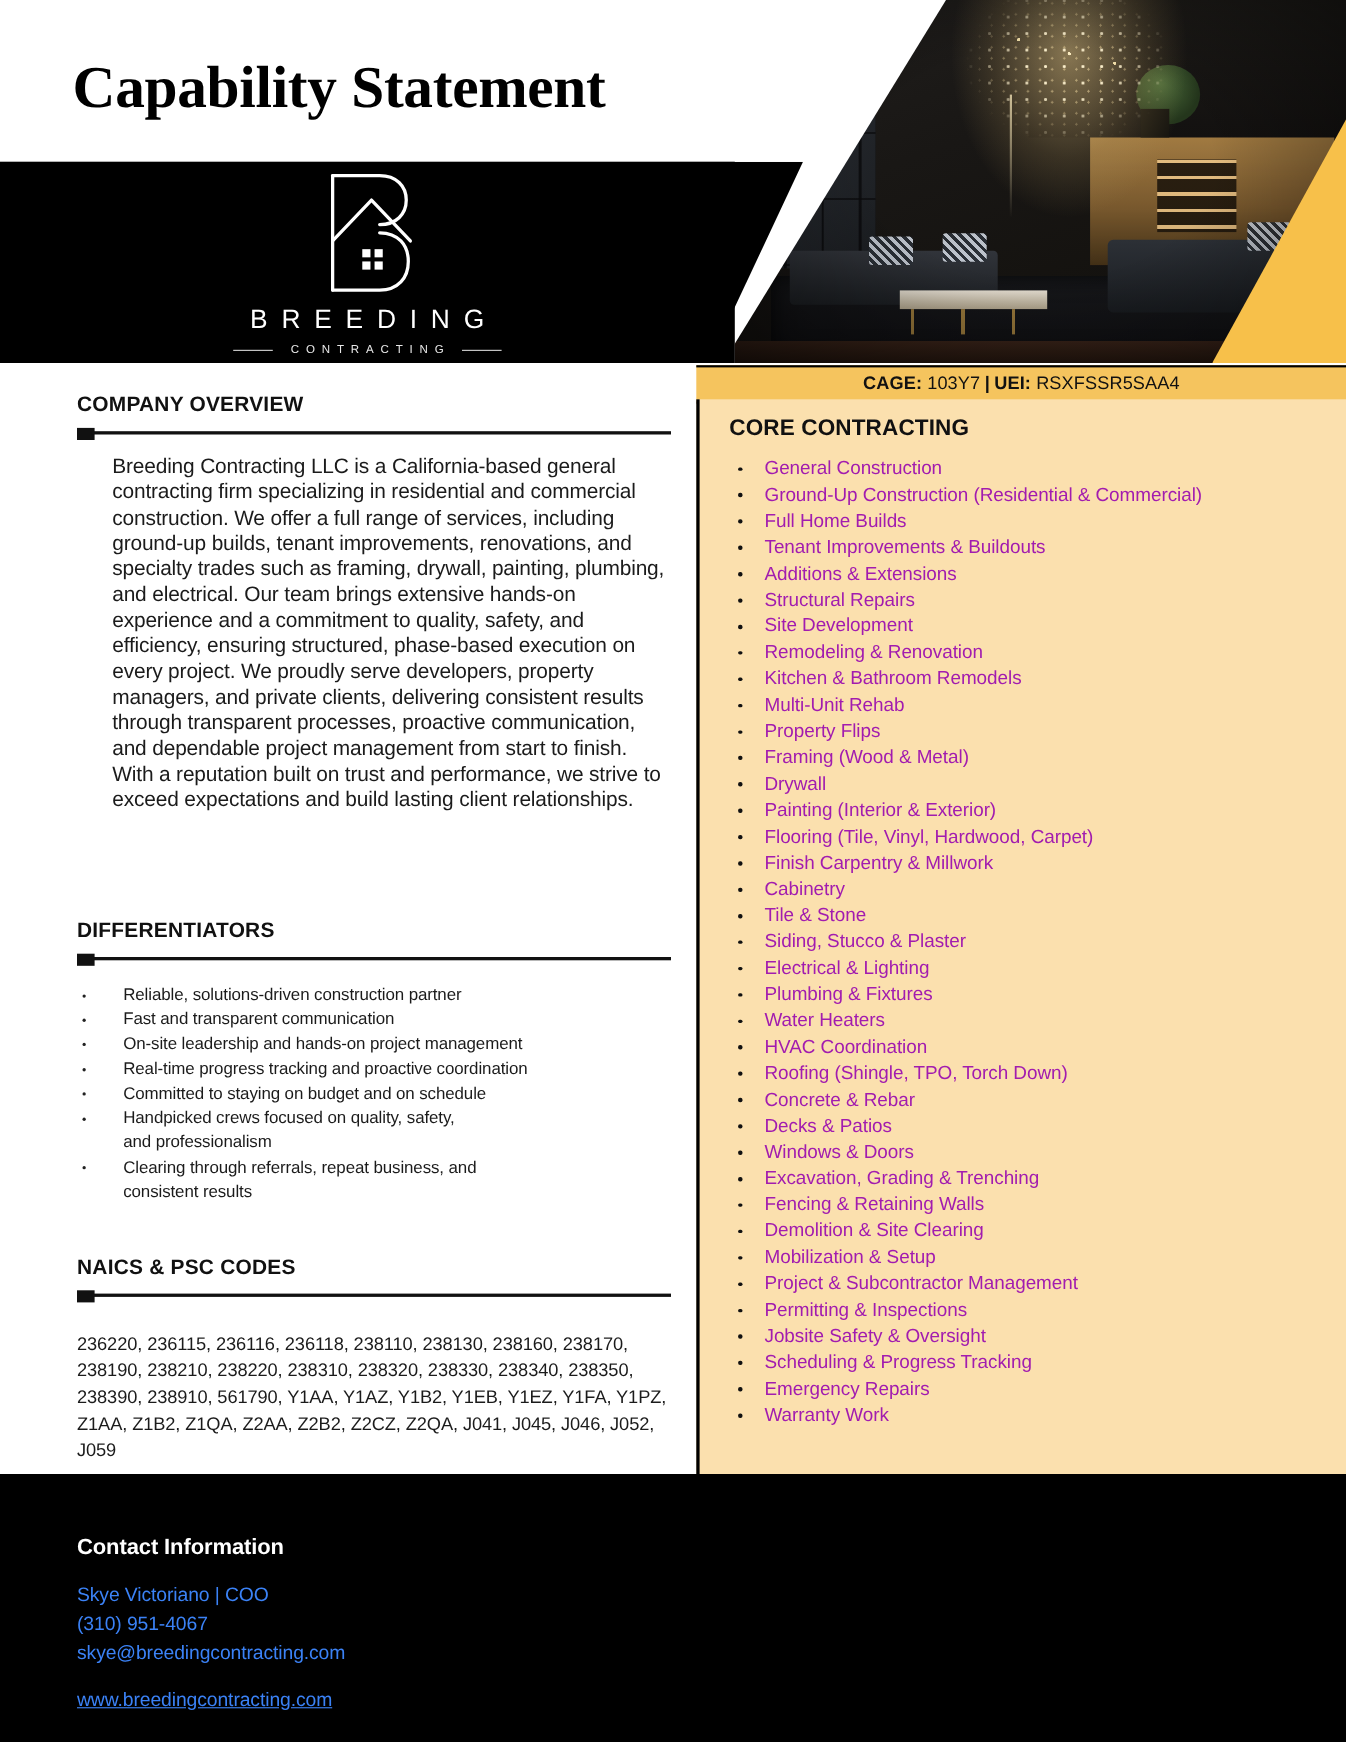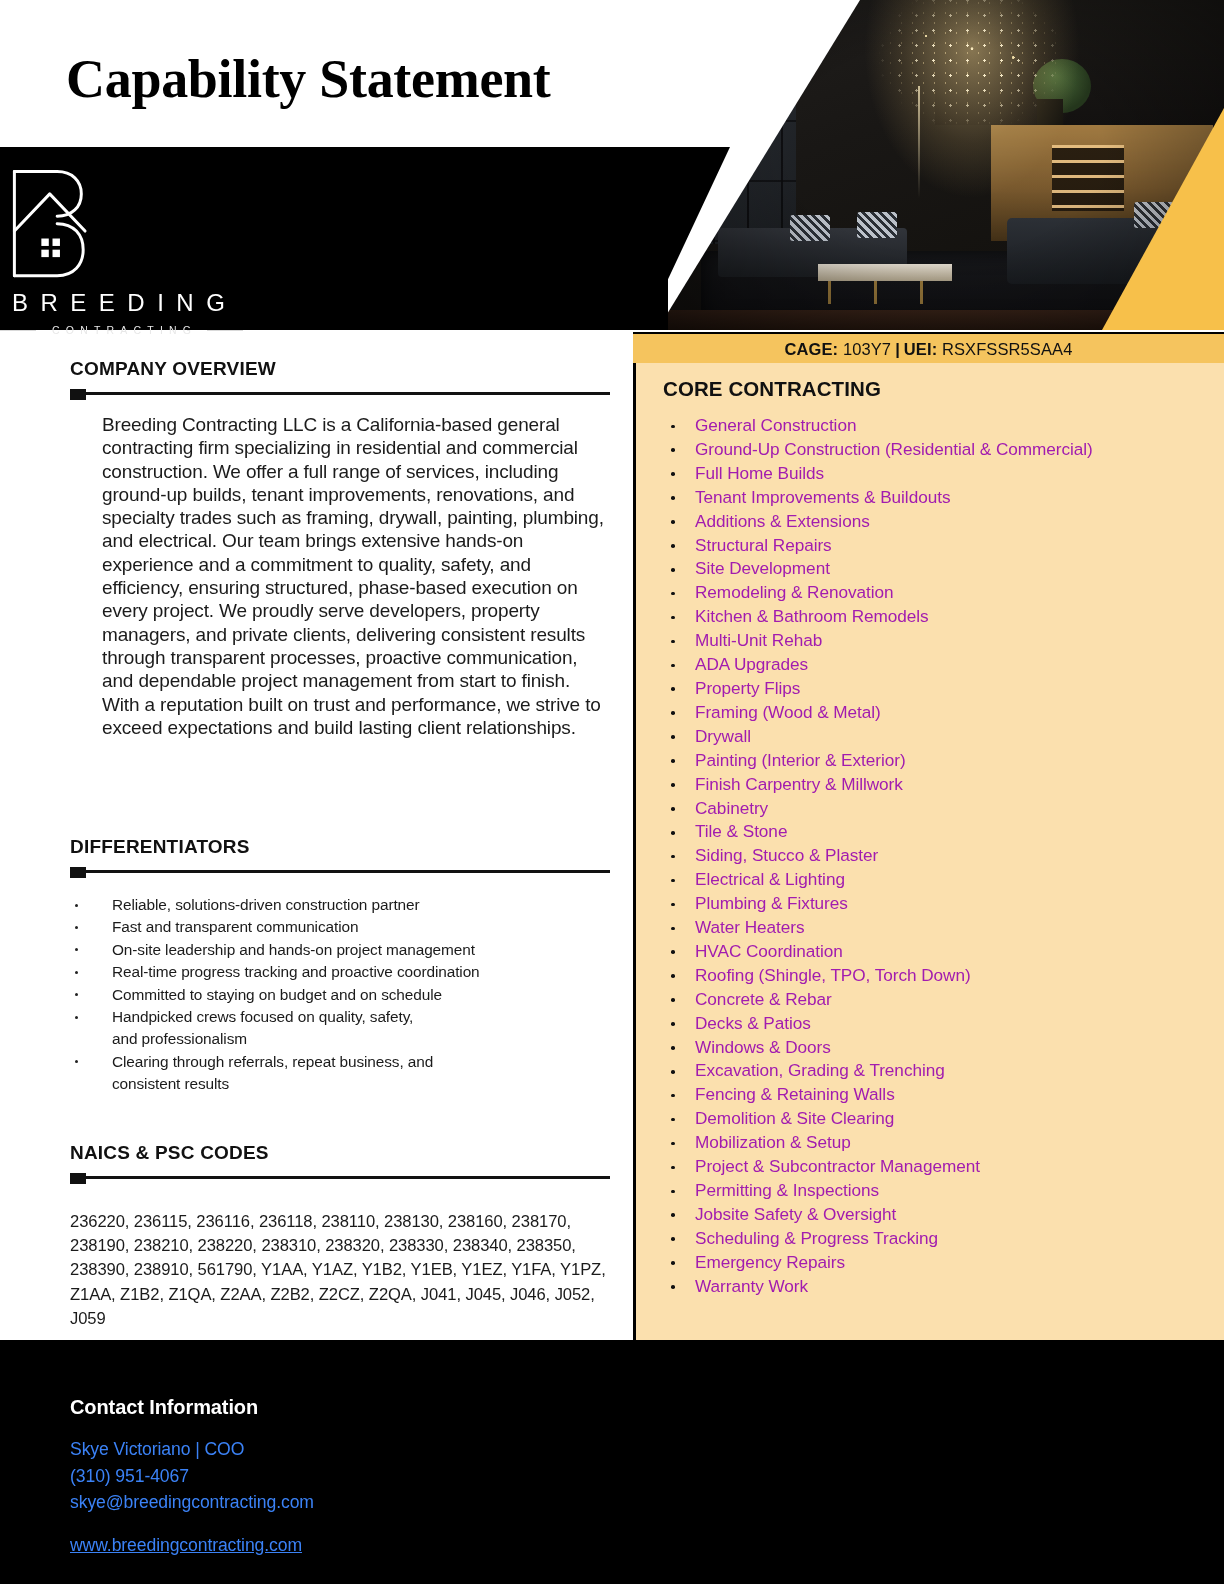--- a/index.html
+++ b/index.html
@@ -83,22 +83,22 @@
     font-family:"Liberation Serif",serif;font-weight:700;font-size:54px;letter-spacing:-.3px;
     color:#000;white-space:nowrap;
   }
 
   .brandband{position:absolute;left:0;top:147px;width:668px;height:183px;background:#000;}
   .brandband-cut{
     position:absolute;left:600px;top:147px;width:130px;height:183px;background:#000;
     clip-path:polygon(0 0,100% 0,34% 100%,0 100%);
   }
 
-  .logo{position:absolute;left:0;top:166px;width:668px;height:170px;
-    display:flex;flex-direction:column;align-items:flex-start;justify-content:flex-start;}
+  .logo{position:absolute;left:0;top:154px;width:668px;height:170px;
+    display:flex;flex-direction:column;align-items:center;justify-content:flex-start;}
   .logo-mark{width:92px;height:128px;}
   .logo-word{color:#fff;font-size:24px;letter-spacing:12.5px;margin-top:4px;
     font-family:"Liberation Sans",sans-serif;font-weight:400;text-indent:12px;}
   .logo-sub{display:flex;align-items:center;gap:10px;margin-top:7px;}
   .logo-sub .ln{width:36px;height:1px;background:#d9d9d9;}
   .logo-sub .tx{color:#e8e8e8;font-size:10.5px;letter-spacing:6.2px;text-indent:6px;}
 
   
   .cagebar{
     position:absolute;left:633px;top:332px;width:591px;height:31px;background:#F5C45E;
@@ -226,25 +226,25 @@
           <li>General Construction</li>
           <li>Ground-Up Construction (Residential &amp; Commercial)</li>
           <li>Full Home Builds</li>
           <li>Tenant Improvements &amp; Buildouts</li>
           <li>Additions &amp; Extensions</li>
           <li>Structural Repairs</li>
           <li>Site Development</li>
           <li>Remodeling &amp; Renovation</li>
           <li>Kitchen &amp; Bathroom Remodels</li>
           <li>Multi-Unit Rehab</li>
-          <li>ADA Upgrades</li>
           <li>Property Flips</li>
           <li>Framing (Wood &amp; Metal)</li>
           <li>Drywall</li>
           <li>Painting (Interior &amp; Exterior)</li>
+          <li>Flooring (Tile, Vinyl, Hardwood, Carpet)</li>
           <li>Finish Carpentry &amp; Millwork</li>
           <li>Cabinetry</li>
           <li>Tile &amp; Stone</li>
           <li>Siding, Stucco &amp; Plaster</li>
           <li>Electrical &amp; Lighting</li>
           <li>Plumbing &amp; Fixtures</li>
           <li>Water Heaters</li>
           <li>HVAC Coordination</li>
           <li>Roofing (Shingle, TPO, Torch Down)</li>
           <li>Concrete &amp; Rebar</li>

